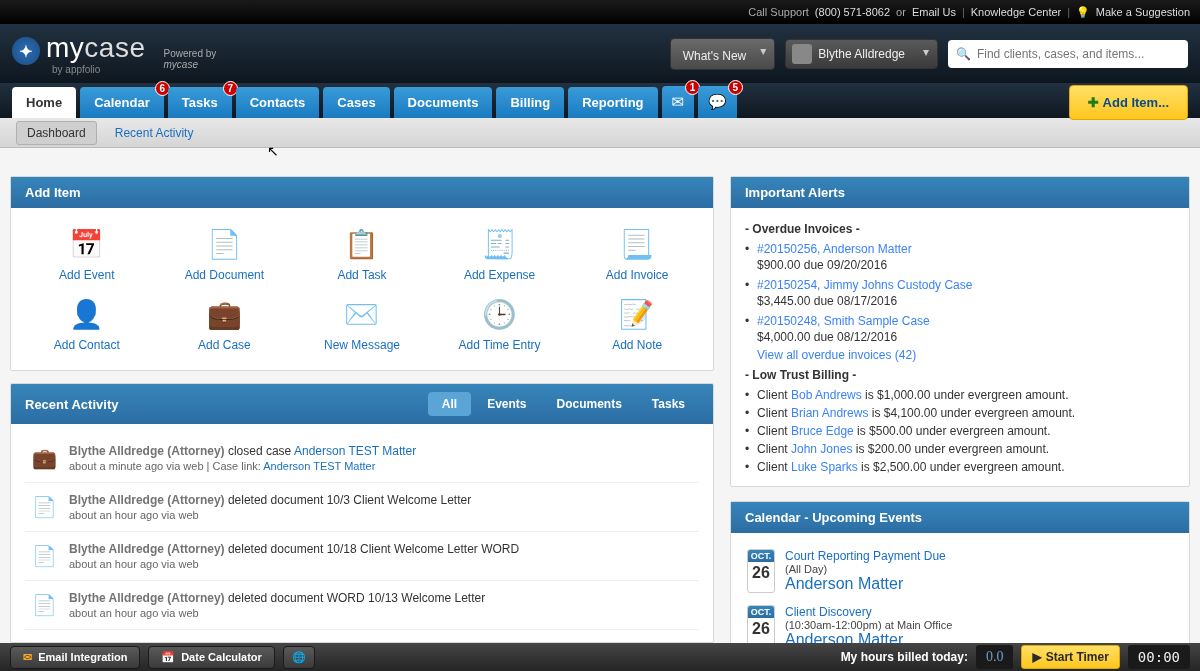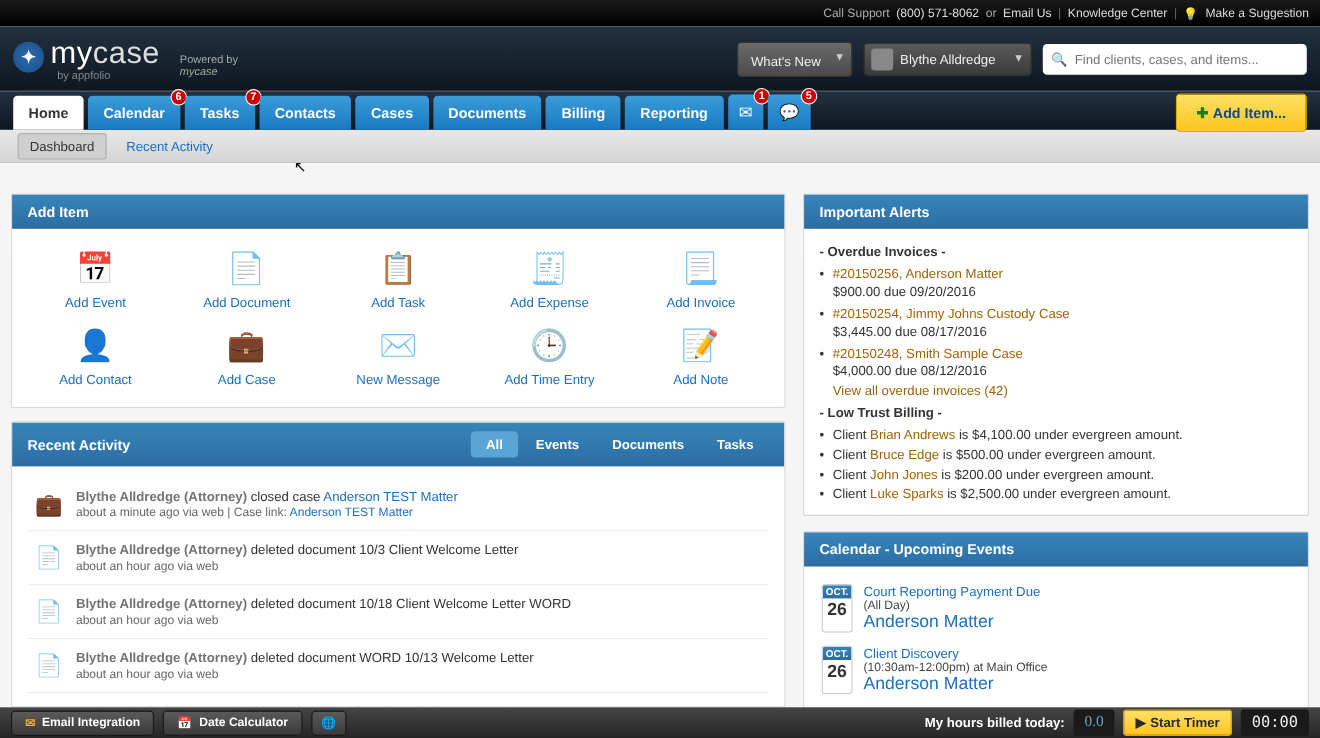--- a/index.html
+++ b/index.html
@@ -51,21 +51,21 @@
 .act-icon { width: 28px; height: 28px; font-size: 20px; flex-shrink: 0; display: flex; align-items: center; justify-content: center; }
 .act-body .line1 { font-size: 12px; }
 .act-body .line1 .user { color: #737373; font-weight: bold; }
 .act-body .line1 .link { color: #1a6fc1; }
 .act-body .meta { color: #666; font-size: 11px; margin-top: 2px; }
 .act-body .meta .link { color: #1a6fc1; }
 .alerts .section-head { font-weight: bold; font-size: 12px; margin: 4px 0; }
 .alerts ul { list-style: none; }
 .alerts li { padding: 2px 0 2px 12px; position: relative; font-size: 12px; }
 .alerts li:before { content: "•"; position: absolute; left: 0; }
-.alerts a { color: #a16207; text-decoration: none; }
+.alerts a { color: #3b82f6; text-decoration: none; }
 .alerts .sub { color: #333; padding-left: 12px; margin-bottom: 4px; }
 .cal-list .ev { display: flex; gap: 10px; padding: 6px 2px; }
 .cal-date { width: 28px; text-align: center; border: 1px solid #ccc; border-radius: 3px; overflow: hidden; background: #fff; flex-shrink: 0; }
 .cal-month { background: linear-gradient(#3785bb,#2b6da3); color: #fff; font-size: 9px; font-weight: bold; padding: 1px 0; }
 .cal-day { font-size: 16px; font-weight: bold; padding: 2px 0; }
 .cal-body .title { color: #1a6fc1; font-size: 12px; }
 .cal-body .det { font-size: 11px; color: #444; }
 .cal-body .matter { font-size: 16px; color: #1a6fc1; }
 .footer { position: absolute; bottom: 0; left: 0; right: 0; height: 28px; background: linear-gradient(#454545,#252525); display: flex; align-items: center; padding: 0 10px; gap: 8px; }
 .f-btn { background: linear-gradient(#5a5a5a,#3a3a3a); color: #fff; padding: 4px 12px; border-radius: 4px; font-size: 11px; font-weight: bold; border: 1px solid #1a1a1a; display: flex; align-items: center; gap: 6px; cursor: pointer; }
@@ -245,20 +245,21 @@
             <li><a href="#">#20150256, Anderson Matter</a></li>
             <div class="sub">$900.00 due 09/20/2016</div>
             <li><a href="#">#20150254, Jimmy Johns Custody Case</a></li>
             <div class="sub">$3,445.00 due 08/17/2016</div>
             <li><a href="#">#20150248, Smith Sample Case</a></li>
             <div class="sub">$4,000.00 due 08/12/2016</div>
           </ul>
         <div style="padding-left:12px"><a href="#">View all overdue invoices (42)</a></div>
         <div class="section-head" style="margin-top:6px">- Low Trust Billing -</div>
         <ul id="lowtrust-list">
+            <li><span>Client </span><a href="#">Bob Andrews</a><span> is $1,000.00 under evergreen amount.</span></li>
             <li><span>Client </span><a href="#">Brian Andrews</a><span> is $4,100.00 under evergreen amount.</span></li>
             <li><span>Client </span><a href="#">Bruce Edge</a><span> is $500.00 under evergreen amount.</span></li>
             <li><span>Client </span><a href="#">John Jones</a><span> is $200.00 under evergreen amount.</span></li>
             <li><span>Client </span><a href="#">Luke Sparks</a><span> is $2,500.00 under evergreen amount.</span></li>
           </ul>
       </div>
     </div>
 
     <div class="panel">
       <div class="panel-header">Calendar - Upcoming Events</div>

